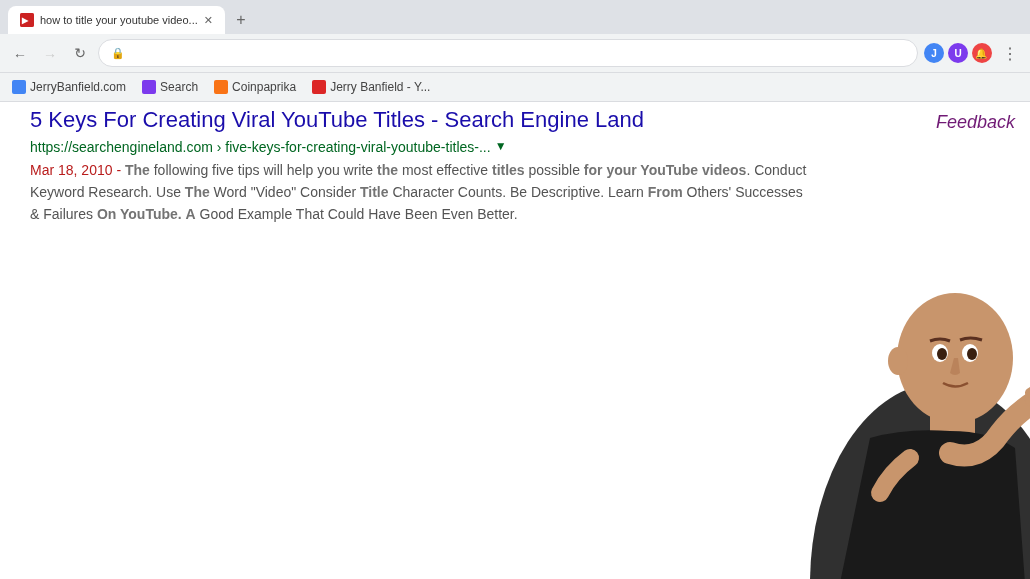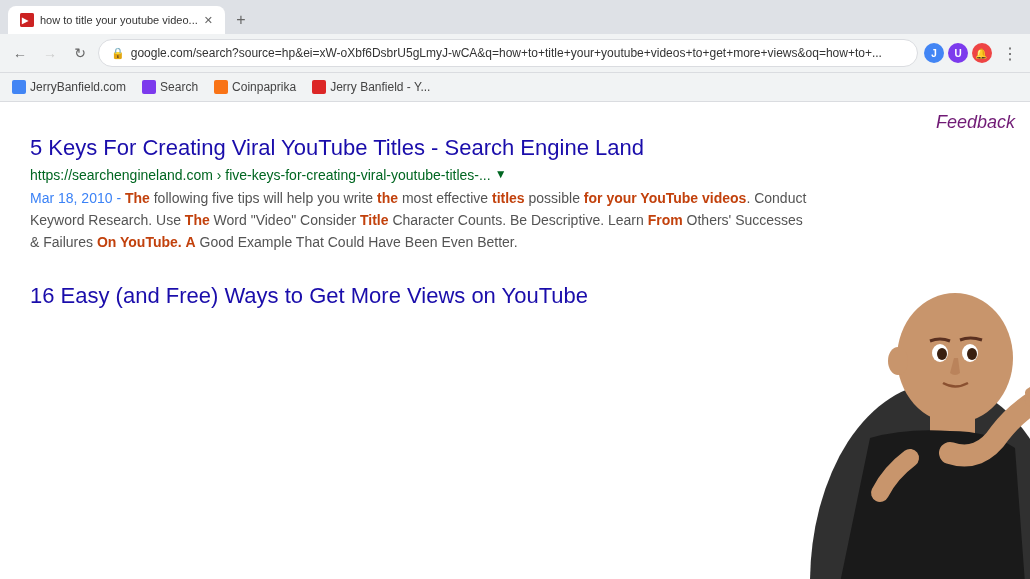--- a/index.html
+++ b/index.html
@@ -185,21 +185,21 @@
     
     .content-area {
       position: relative;
       width: 100%;
       height: calc(579px - 98px);
       background: #fff;
       overflow: hidden;
     }
 
     .search-results {
-      padding: 32px 30px;
+      padding: 4px 30px;
       max-width: 840px;
       position: relative;
       z-index: 1;
     }
 
     
     .result-item {
       margin-bottom: 28px;
     }
 
@@ -233,25 +233,25 @@
     }
 
     .result-snippet {
       font-size: 14px;
       color: #545454;
       line-height: 1.6;
       max-width: 800px;
     }
 
     .result-snippet .date {
-      color: #3b82f6;
+      color: #b91c1c;
     }
 
     .result-snippet b {
-      color: #c2410c;
+      color: #737373;
       font-weight: 700;
     }
 
     
     .feedback-label {
       position: absolute;
       top: 10px;
       right: 15px;
       font-size: 18px;
       color: #701a75;
@@ -286,21 +286,20 @@
     </div>
     <div class="tab-new">+</div>
   </div>
 
   <div class="address-bar-row">
     <div class="nav-btn">←</div>
     <div class="nav-btn" style="color:#ccc;">→</div>
     <div class="nav-btn">↻</div>
     <div class="address-box">
       <span class="lock-icon">🔒</span>
-      <span class="address-text">google.com/search?source=hp&amp;ei=xW-oXbf6DsbrU5gLmyJ-wCA&amp;q=how+to+title+your+youtube+videos+to+get+more+views&amp;oq=how+to+...</span>
     </div>
     <div class="ext-icons">
       <div class="ext-icon" style="background:#4285f4;">J</div>
       <div class="ext-icon" style="background:#7c3aed;">U</div>
       <div class="ext-icon" style="background:#e44;">🔔</div>
     </div>
     <div class="menu-btn">⋮</div>
   </div>
 
   <div class="bookmarks-bar">
@@ -335,21 +334,20 @@
         <span class="result-url">https://searchengineland.com › five-keys-for-creating-viral-youtube-titles-...</span>
         <span class="url-arrow">▼</span>
       </div>
       <div class="result-snippet">
         <span class="date">Mar 18, 2010 -</span>
         <b> The</b> following five tips will help you write <b>the</b> most effective <b>titles</b> possible <b>for</b> <b>your YouTube videos</b>. Conduct Keyword Research. Use <b>The</b> Word "Video" Consider <b>Title</b> Character Counts. Be Descriptive. Learn <b>From</b> Others' Successes &amp; Failures <b>On YouTube.</b> <b>A</b> Good Example That Could Have Been Even Better.
       </div>
     </div>
 
     <div class="result-item">
-      <a class="result-title">16 Easy (and Free) Ways to Get More Views on YouTube</a>
     </div>
 
   </div>
 
   <div class="person-svg-container">
     <svg width="280" height="330" viewBox="0 0 280 330" xmlns="http://www.w3.org/2000/svg">
 
       <ellipse cx="190" cy="330" rx="130" ry="200" fill="#1a1a1a" opacity="0.9"></ellipse>
 
       <ellipse cx="205" cy="105" rx="58" ry="65" fill="#c8956c"></ellipse>

